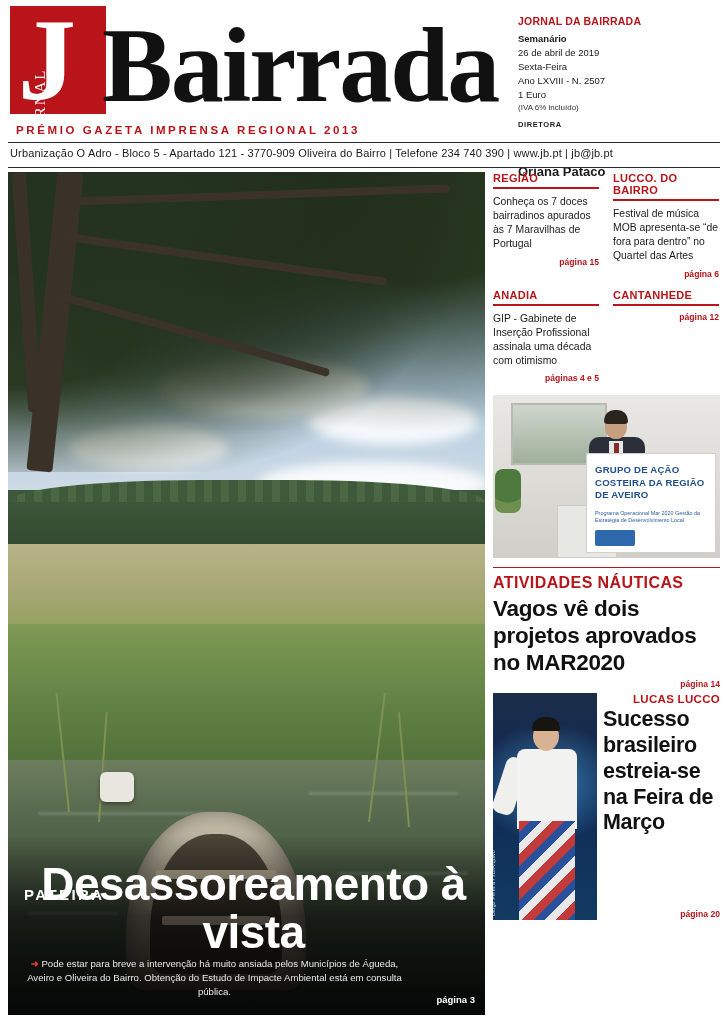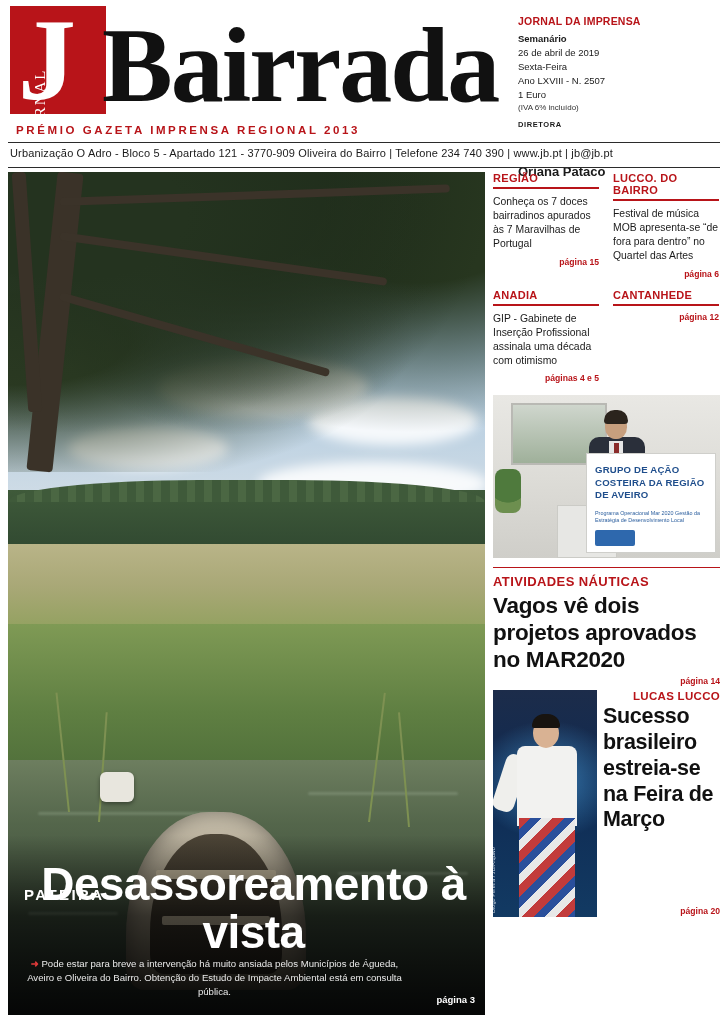--- a/index.html
+++ b/index.html
@@ -371,21 +371,21 @@
   .conf-hair { position:absolute; left: 15px; top: -3px; width: 24px; height: 14px; background: #2b241d; border-radius: 12px 12px 4px 4px; }
   .conf-body { position:absolute; left: 0; top: 24px; width: 56px; height: 98px; background: #2a2f3a; border-radius: 10px 10px 0 0; }
   .conf-shirt { position:absolute; left: 20px; top: 28px; width: 14px; height: 40px; background: #e6e6e6; }
   .conf-tie { position:absolute; left: 25px; top: 30px; width: 5px; height: 34px; background: #8a2b2b; }
   .conf-podium { position: absolute; left: 64px; top: 110px; width: 60px; height: 53px; background: #e7e7e4; border: 1px solid #cbcbc6; }
   .conf-plant { position: absolute; left: 2px; top: 74px; width: 26px; height: 44px; background: radial-gradient(circle at 50% 30%, #4f7a3d 0 60%, transparent 62%), #6d8f4f; border-radius: 8px; }
 
   
   .naut { margin-top: 9px; }
   .naut-kicker {
-    font-size: 13px;
+    font-size: 16px;
     font-weight: bold;
     color: #b81419;
     letter-spacing: .4px;
     margin-bottom: 3px;
   }
   .naut-title {
     font-size: 22.5px;
     font-weight: bold;
     color: #111;
     line-height: 1.2;
@@ -469,21 +469,21 @@
     <div class="logo-j">
       <span class="logo-j-letter">J</span>
       <span class="logo-jornal-da">JORNAL DA</span>
     </div>
     <div class="logo-bairrada">Bairrada</div>
   </div>
 
   <div class="premio-bar">PRÉMIO GAZETA IMPRENSA REGIONAL 2013</div>
 
   <div class="mast-right">
-    <div class="title">JORNAL DA IMPRENSA</div>
+    <div class="title">JORNAL DA BAIRRADA</div>
     <div class="semanario">Semanário</div>
     <div>26 de abril de 2019</div>
     <div>Sexta-Feira</div>
     <div>Ano  LXVIII - N. 2507</div>
     <div>1 Euro</div>
     <div class="iva">(IVA 6% incluído)</div>
     <div class="dir-label">DIRETORA</div>
     <div class="dir-name">Oriana Pataco</div>
   </div>
 

